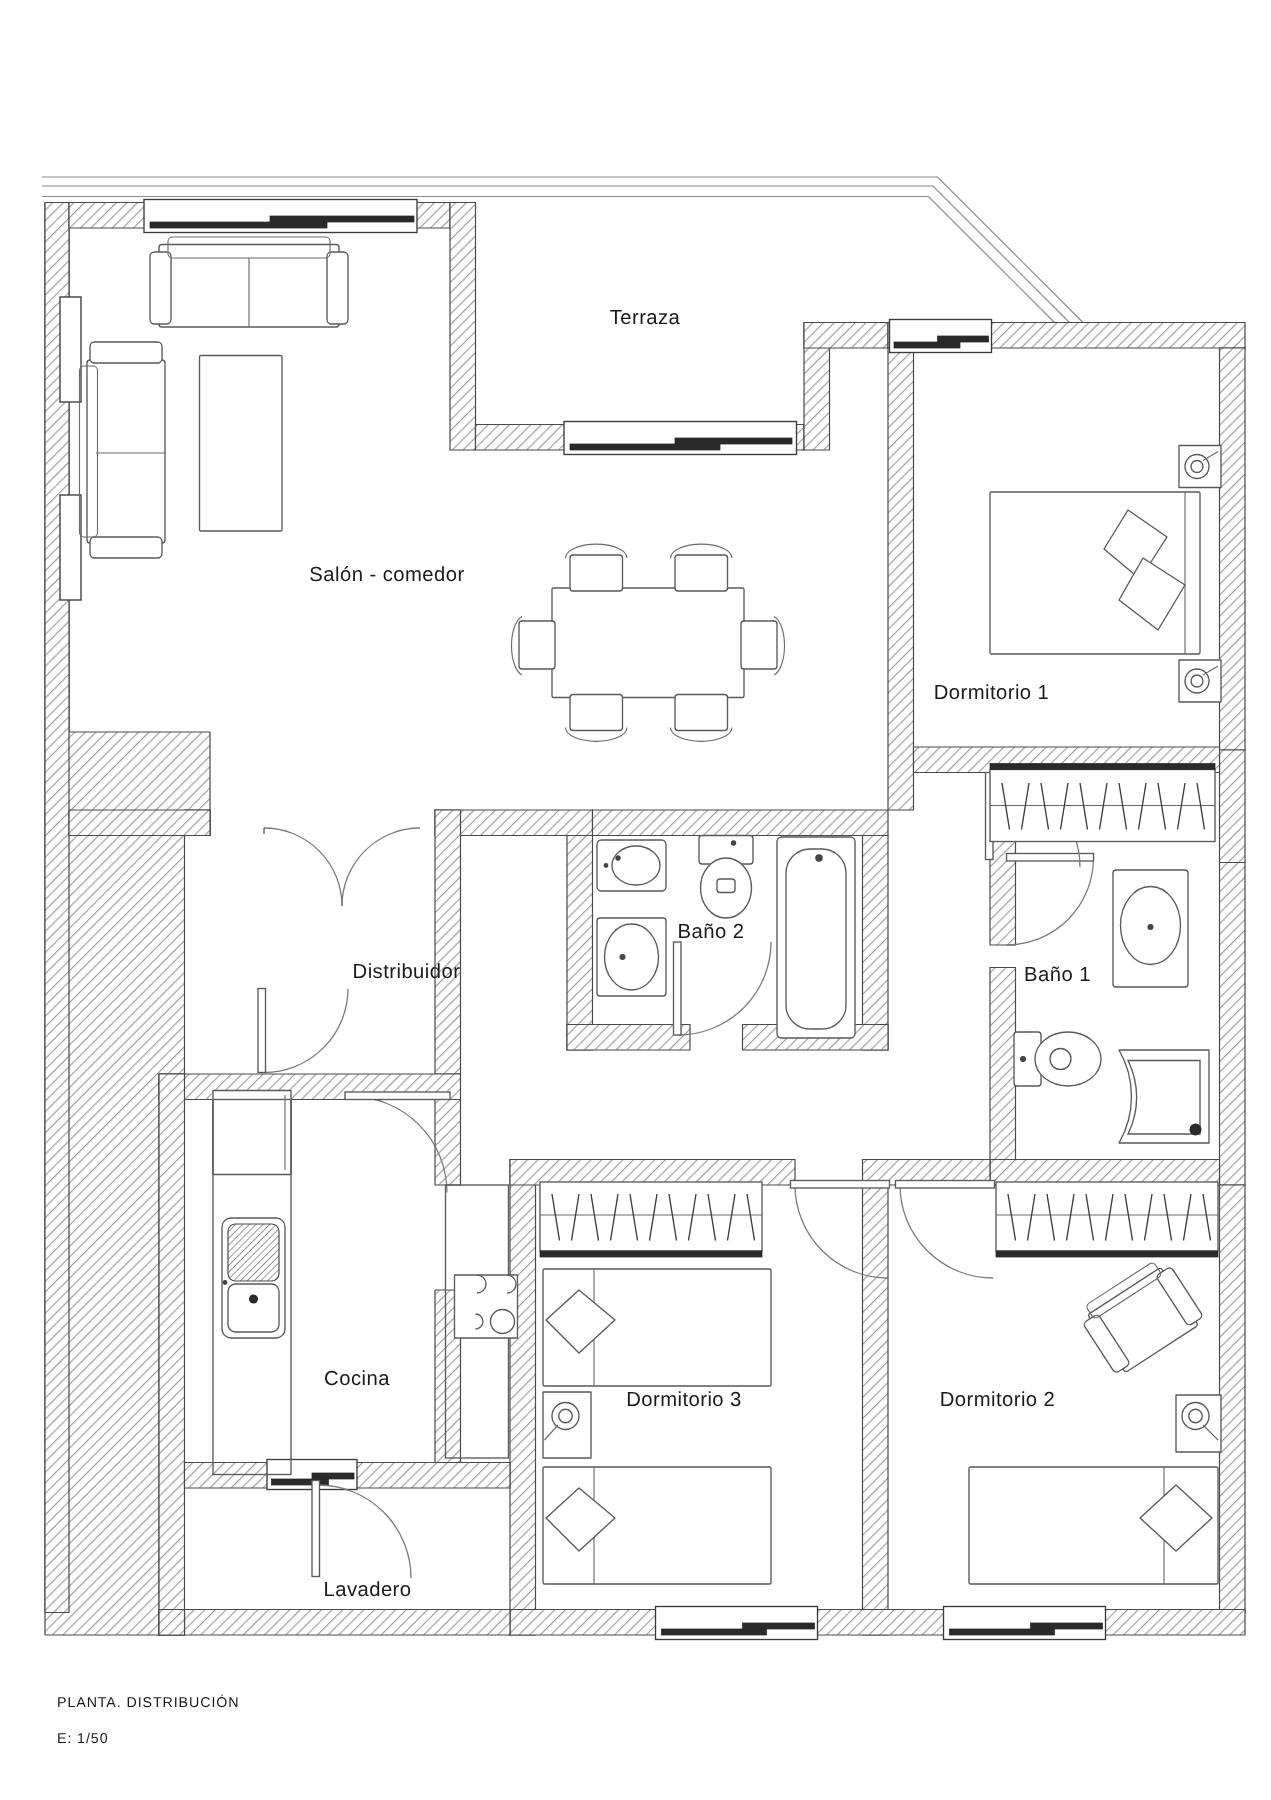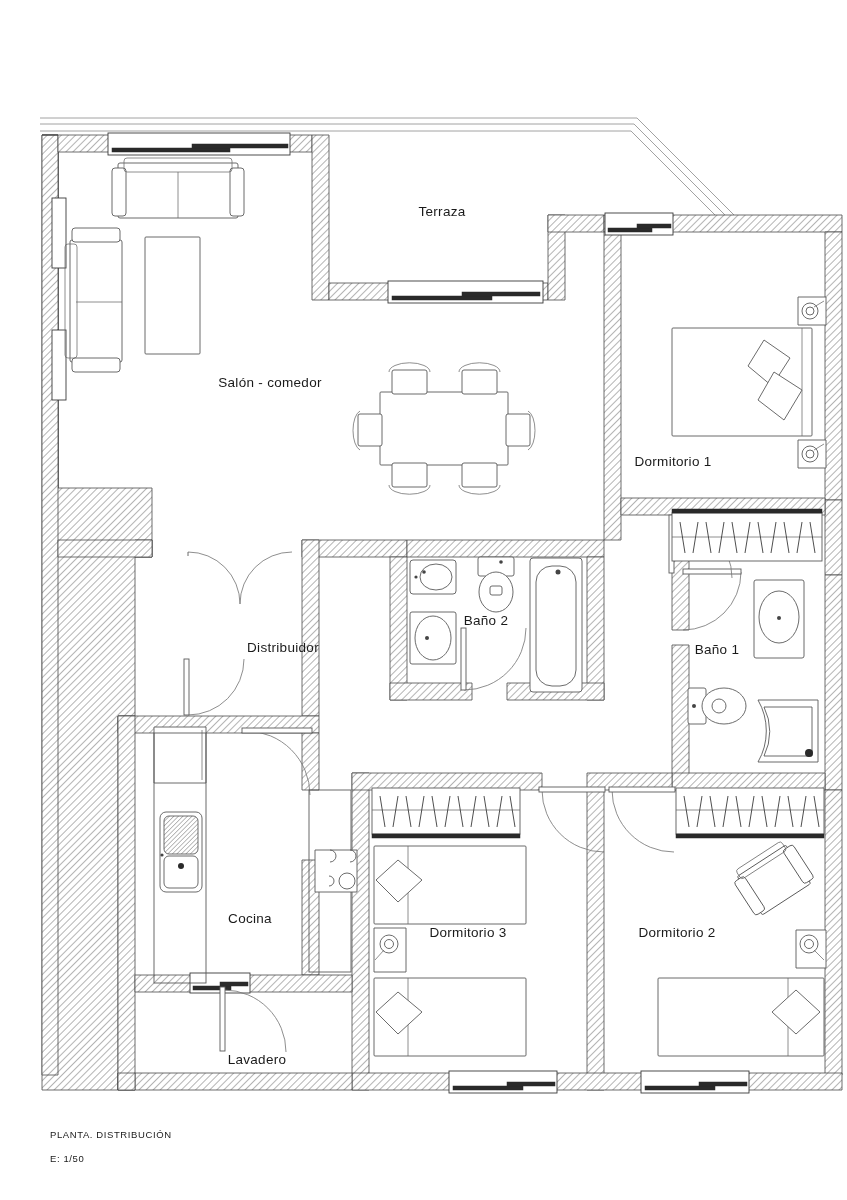--- a/index.html
+++ b/index.html
@@ -10,21 +10,20 @@
   body {
     width: 847px;
     height: 1200px;
     position: relative;
     font-family: "Liberation Sans", sans-serif;
     overflow: hidden;
   }
   #plan-root {
     position: absolute;
     inset: 0;
-    padding-left: 12px;
   }
   svg.floorplan {
     display: block;
     width: 847px;
     height: 1200px;
   }
   .room-label {
     font-family: "Liberation Sans", sans-serif;
     font-size: 13.5px;
     fill: #1a1a1a;

